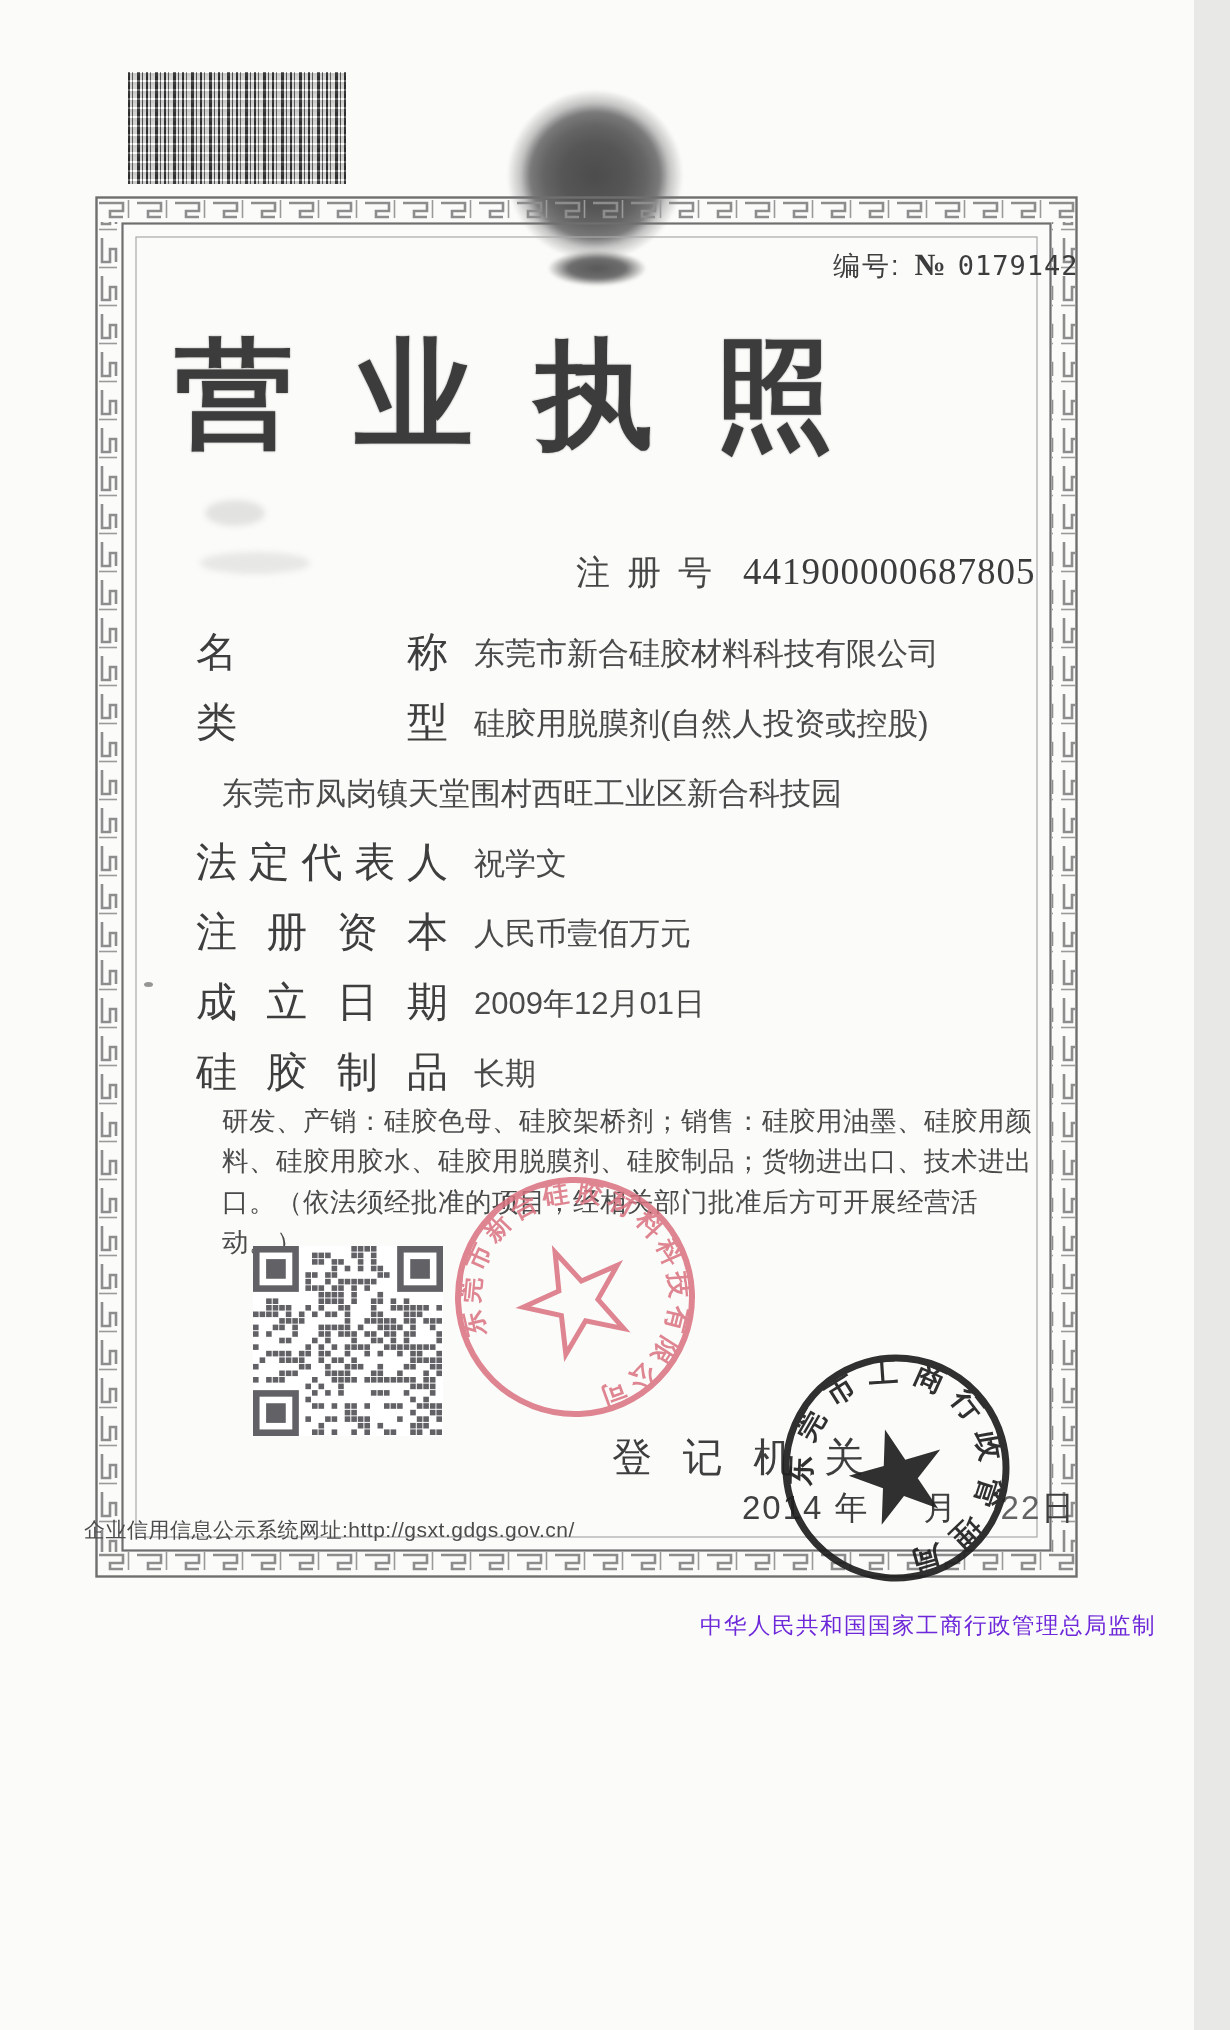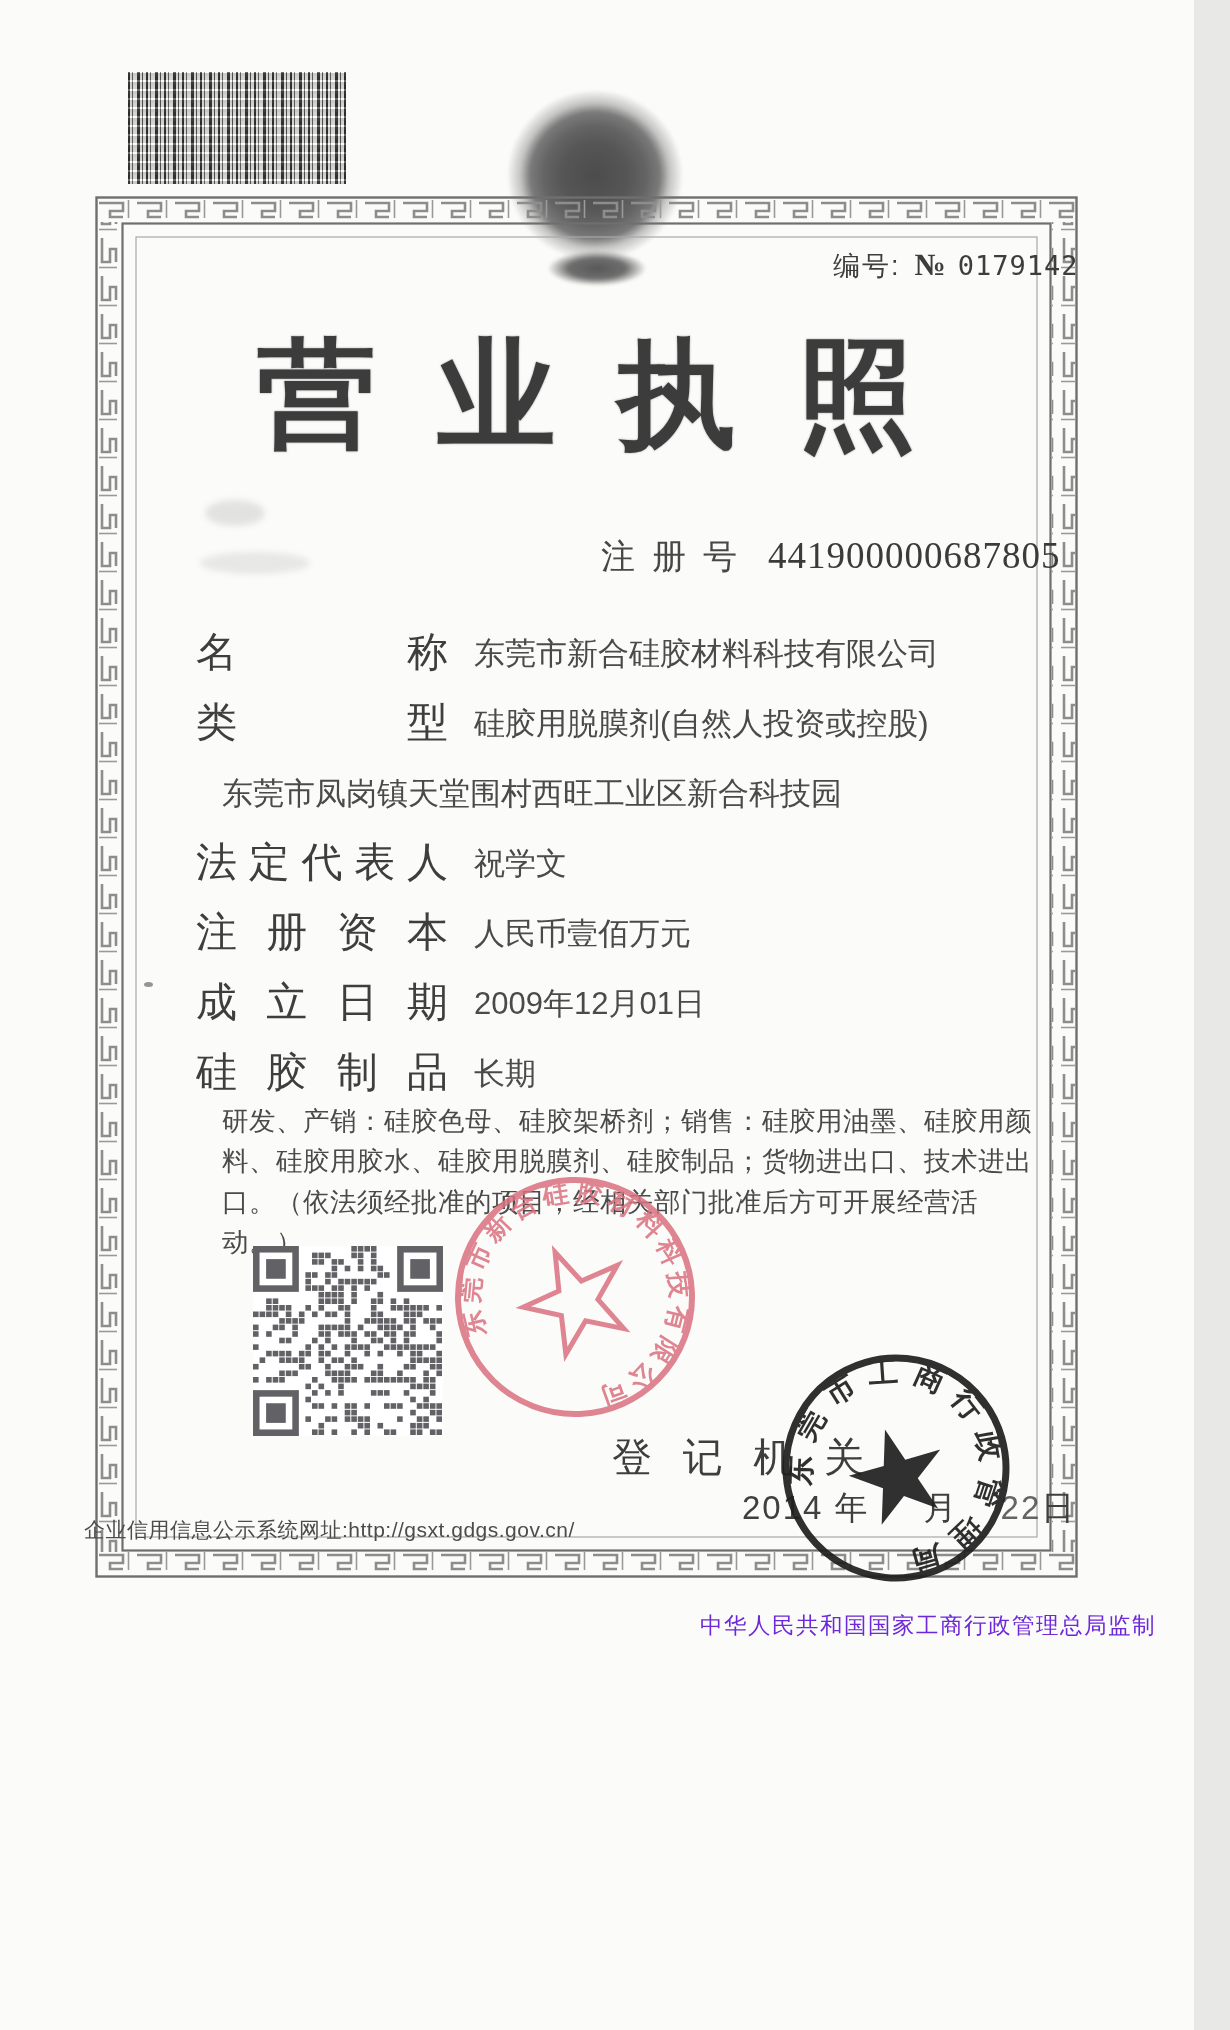--- a/index.html
+++ b/index.html
@@ -40,28 +40,28 @@
   
   .serial{
     position:absolute; left:833px; top:247px; font-size:27px; color:#3d3d3d;
     letter-spacing:2px; white-space:nowrap;
   }
   .serial .no-sym{font-family:"Liberation Serif","DejaVu Serif",serif; font-weight:700; font-size:31px; margin:0 10px 0 14px;}
   .serial .no-digits{font-family:"DejaVu Sans Mono",monospace; font-size:27px; letter-spacing:1px;}
   
   .doc-title{
     position:absolute; left:95px; top:318px; width:983px;
-    text-align:center; font-size:118px; line-height:1.3; font-weight:700;
-    color:#3c3c3c; letter-spacing:62px; padding-left:62px; box-sizing:border-box;
+    text-align:left; font-size:118px; line-height:1.3; font-weight:700;
+    color:#3c3c3c; letter-spacing:62px; padding-left:80px; box-sizing:border-box;
     text-shadow:0 0 2px rgba(60,60,60,.55);
   }
   
-  .regno{position:absolute; left:601px; top:534px; display:flex; align-items:baseline; white-space:nowrap;text-align:right;}
+  .regno{position:absolute; left:576px; top:534px; display:flex; align-items:baseline; white-space:nowrap;text-align:right;}
   .regno .lab{font-size:34px; letter-spacing:17px; color:#474747;}
-  .regno .val{font-size:37px; letter-spacing:1px; color:#3b3b3b; font-family:"Liberation Serif","DejaVu Serif",serif; margin-left:14px;}
+  .regno .val{font-size:37px; letter-spacing:1px; color:#3b3b3b; font-family:"Liberation Serif","DejaVu Serif",serif; margin-left:14px;margin-top:16px;}
   
   .fields{position:absolute; left:196px; top:604px; width:862px;}
   .frow{display:flex; align-items:flex-end; min-height:70px;}
   .flabel{
     width:252px; flex:0 0 252px; font-size:41px; line-height:1.05; color:#3e3e3e;
     text-align:justify; text-align-last:justify; text-justify:inter-character; font-weight:500;
   }
   .fvalue{margin-left:26px; flex:1; font-size:31px; line-height:1.3; color:#4a4a4a; padding-top:5px;}
   .frow.small .fvalue{font-size:26.5px; line-height:1.52; padding-top:7px; letter-spacing:.5px;}
   .artifact-dot{position:absolute; left:-52px; top:28px; width:9px; height:5px; background:#6a6a6a; opacity:.7; border-radius:50%;}

